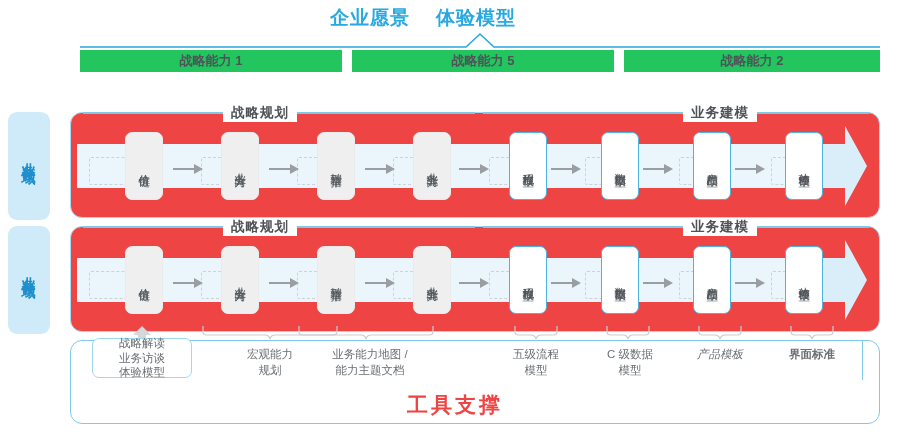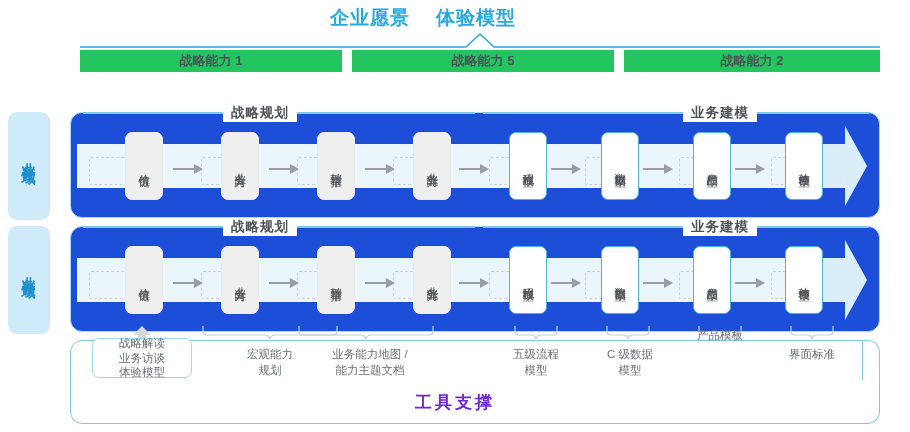--- a/index.html
+++ b/index.html
@@ -49,21 +49,21 @@
     writing-mode:vertical-rl;
     font-size:14px;font-weight:bold;color:#1f8fcc;letter-spacing:3px;
     line-height:1;
   }
   #side1{top:112px;height:108px;}
   #side2{top:226px;height:108px;}
 
   
   .drow{
     position:absolute;left:70px;width:810px;height:106px;
-    border:1.4px solid #a9dcf2;border-radius:12px;background:#1d4ed8;
+    border:1.4px solid #a9dcf2;border-radius:12px;background:#ef4444;
     box-sizing:border-box;
   }
   #drow1{top:112px;}
   #drow2{top:226px;}
 
   
   .sechdr{position:absolute;top:-9px;height:18px;display:flex;align-items:center;}
   .sechdr .ln{height:1.4px;background:#7fc9e8;flex:0 0 auto;}
   .sechdr .lb{
     font-size:13.5px;font-weight:bold;color:#4e5358;
@@ -115,21 +115,21 @@
   }
 
   
   .tools{
     position:absolute;left:70px;top:340px;width:810px;height:84px;
     border:1.4px solid #7fc9e8;border-radius:12px;box-sizing:border-box;
     background:transparent;
   }
   .tools-title{
     position:absolute;left:0;top:391px;width:910px;
-    text-align:center;font-size:17px;font-weight:bold;color:#6d28d9;
+    text-align:center;font-size:21px;font-weight:bold;color:#ef4444;
     letter-spacing:3px;
   }
   .firstbox{
     position:absolute;left:92px;top:338px;width:100px;height:40px;
     border:1.2px solid #9fd8f0;border-radius:7px;background:#fff;
     display:flex;align-items:center;justify-content:center;
     font-size:11.5px;color:#6a6f74;line-height:1.3;text-align:center;
     white-space:pre-line;box-sizing:border-box;
   }
 </style>
@@ -376,20 +376,20 @@
 业务访谈
 体验模型</div>
   <div class="cap-lbl" style="left:210px;top:347px;width:120px;">宏观能力
 规划</div>
   <div class="cap-lbl" style="left:300px;top:347px;width:140px;">业务能力地图 /
 能力主题文档</div>
   <div class="cap-lbl" style="left:494px;top:347px;width:84px;">五级流程
 模型</div>
   <div class="cap-lbl" style="left:588px;top:347px;width:84px;">C 级数据
 模型</div>
-  <div class="cap-lbl" style="left:678px;top:328px;width:84px;">产品模板</div>
-  <div class="cap-lbl" style="left:770px;top:347px;width:84px;">界面标准</div>
+  <div class="cap-lbl" style="left:678px;top:347px;width:84px;font-style:italic;">产品模板</div>
+  <div class="cap-lbl" style="left:770px;top:347px;width:84px;font-weight:bold;">界面标准</div>
 
   <div style="position:absolute;left:862px;top:340px;width:1.4px;height:40px;background:#7fc9e8;"></div>
 
   <div class="tools-title">工具支撑</div>
 
 </div>
 
 </body></html>

